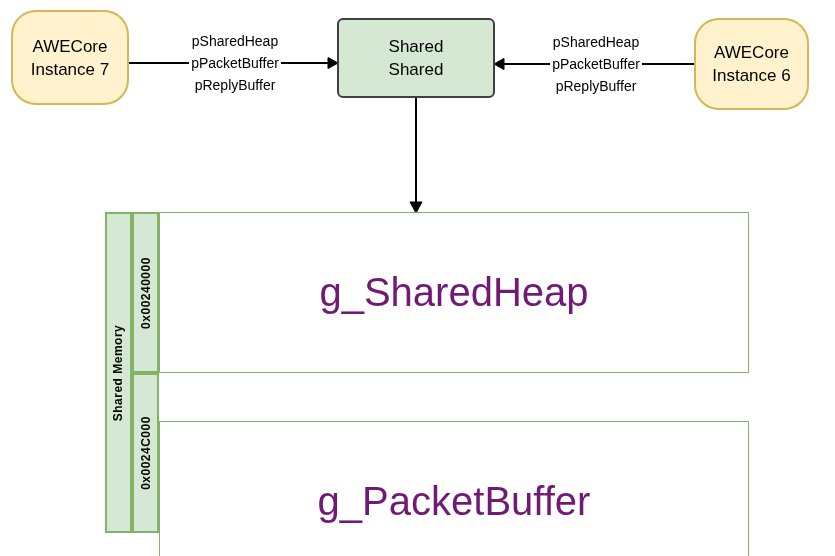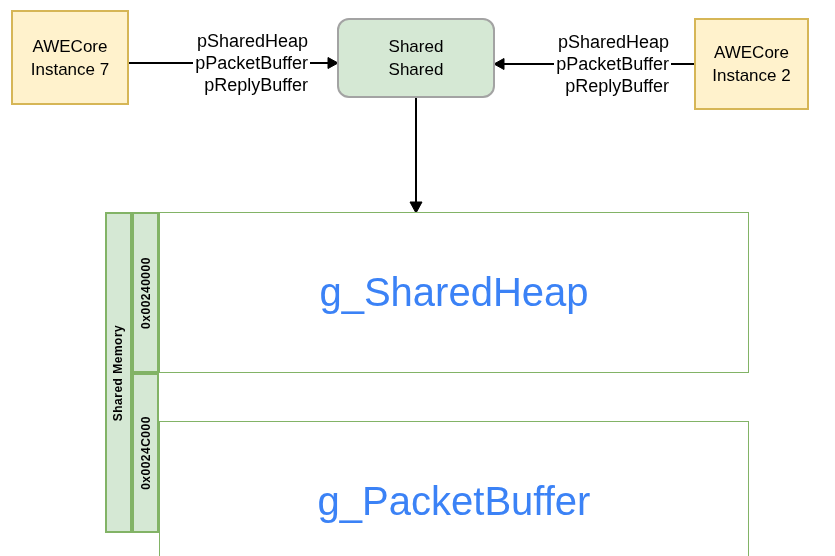--- a/index.html
+++ b/index.html
@@ -21,50 +21,51 @@
     position: absolute;
     box-sizing: border-box;
     display: flex;
     flex-direction: column;
     align-items: center;
     justify-content: center;
     text-align: center;
     font-size: 17px;
     line-height: 23px;
     z-index: 3;
+    border-radius: 25px;
   }
   .node-yellow {
     background: #FFF2CC;
     border: 2px solid #D6B656;
   }
   .node-green {
     background: #D5E8D4;
-    border: 2px solid #a3a3a3;
-    border-radius: 12px;
+    border: 2px solid #404040;
+    border-radius: 6px;
   }
   #node-awecore-0 { left: 11px;  top: 10px; width: 118px; height: 95px; }
   #node-shared    { left: 337px; top: 18px; width: 158px; height: 80px; }
   #node-awecore-1 { left: 694px; top: 18px; width: 115px; height: 92px; }
 
   
   svg.edges {
     position: absolute;
     left: 0; top: 0;
     width: 835px; height: 556px;
     z-index: 1;
   }
   svg.edges line { stroke: #000000; stroke-width: 2; }
   svg.edges polygon { fill: #000000; stroke: #000000; }
 
   
   .edge-label {
     position: absolute;
     width: 150px;
-    text-align: right;
-    font-size: 18px;
+    text-align: center;
+    font-size: 14px;
     line-height: 22px;
     z-index: 2;
   }
   #edge-label-left  { left: 160px; top: 30px; }
   #edge-label-right { left: 521px; top: 31px; }
   .edge-label span {
     background: #ffffff;
     padding: 0 2px;
     display: inline-block;
   }
@@ -98,21 +99,21 @@
     font-weight: bold;
     letter-spacing: 0.5px;
   }
   #cell-rowheader { left: 0;    top: 0;     width: 27px;  height: 321px; }
   #cell-addr-0    { left: 27px; top: 0;     width: 27px;  height: 161px; }
   #cell-addr-1    { left: 27px; top: 161px; width: 27px;  height: 160px; }
   #cell-name-0    { left: 54px; top: 0;     width: 590px; height: 161px; }
   #cell-name-1    { left: 54px; top: 161px; width: 590px; height: 160px; margin-top: 48px; }
   .bigname {
     font-size: 40px;
-    color: #3b82f6;
+    color: #701a75;
   }
 </style>
 </head>
 <body>
 
 <div class="canvas">
 
   <svg class="edges" viewBox="0 0 835 556">
     <line x1="129" y1="63" x2="328" y2="63"></line>
     <polygon points="328,57.5 338,63 328,68.5"></polygon>
@@ -129,21 +130,21 @@
     <span>Instance 7</span>
   </div>
 
   <div class="node node-green" id="node-shared">
     <span>Shared</span>
     <span>Shared</span>
   </div>
 
   <div class="node node-yellow" id="node-awecore-1">
     <span>AWECore</span>
-    <span>Instance 2</span>
+    <span>Instance 6</span>
   </div>
 
   <div class="edge-label" id="edge-label-left">
     <span>pSharedHeap</span><br>
     <span>pPacketBuffer</span><br>
     <span>pReplyBuffer</span>
   </div>
 
   <div class="edge-label" id="edge-label-right">
     <span>pSharedHeap</span><br>

